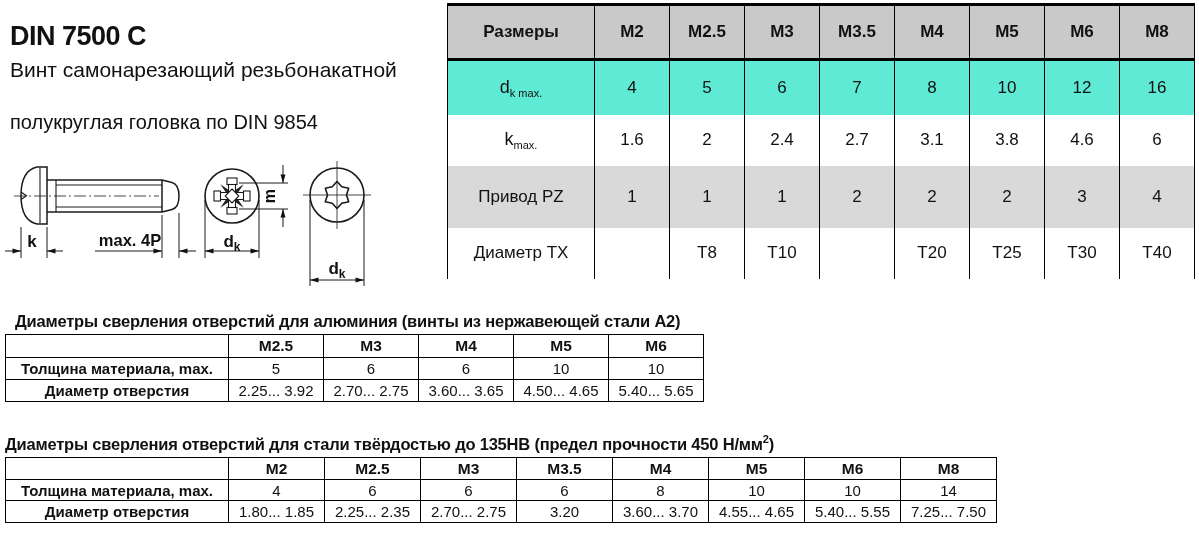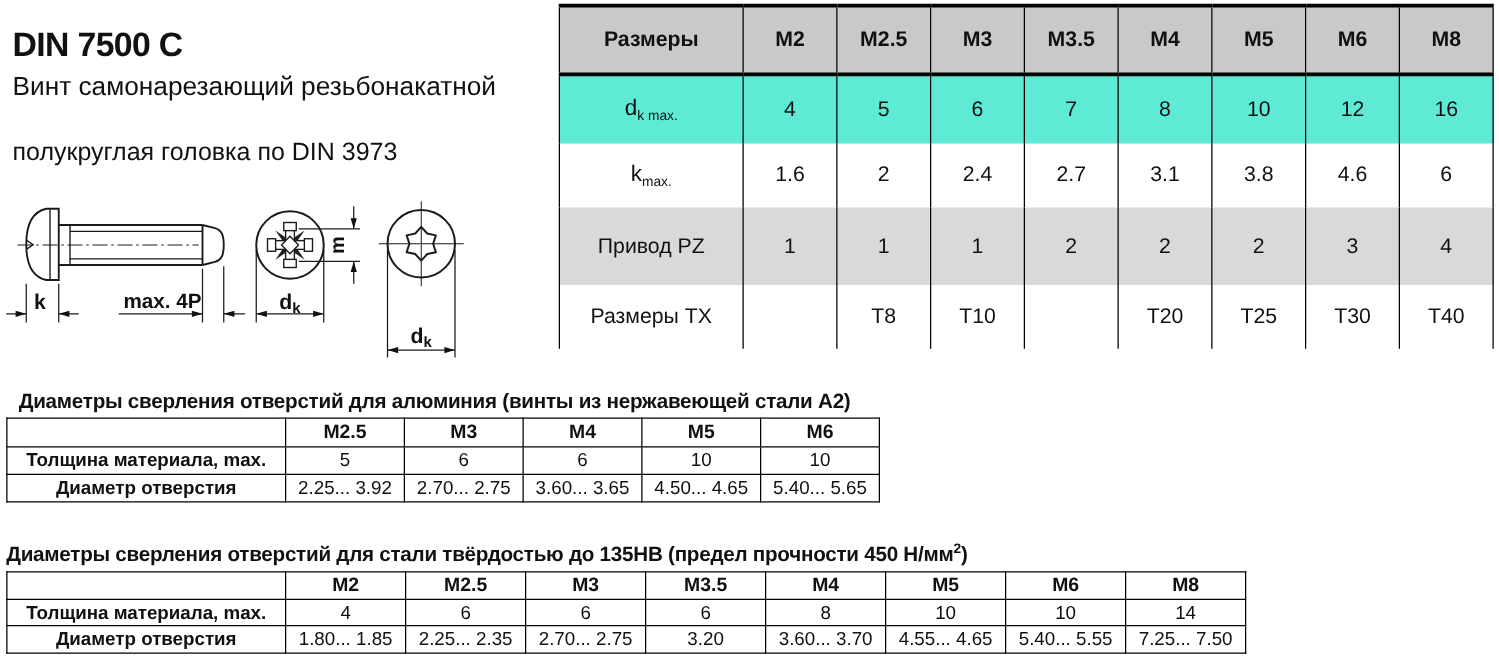--- a/index.html
+++ b/index.html
@@ -35,21 +35,21 @@
   
   .dimtxt{font-family:"Liberation Sans","DejaVu Sans",sans-serif;font-weight:bold;
       font-size:17px;fill:#111;}
   .dimtxt-sm{font-size:12px;}
 </style>
 </head>
 <body>
 
 <div class="abs doc-title">DIN 7500 C</div>
 <div class="abs doc-sub1">Винт самонарезающий резьбонакатной</div>
-<div class="abs doc-sub2">полукруглая головка по DIN 3973</div>
+<div class="abs doc-sub2">полукруглая головка по DIN 9854</div>
 
 <svg class="abs" style="left:2px;top:152px;" width="430" height="160" viewBox="0 0 430 160">
 
   <g stroke="#1a1a1a" fill="none" stroke-width="1.5">
     <path d="M45,15 L35,15 C23.5,17.5 19,29 19,43.5 C19,58 23.5,69.5 35,72 L45,72 Z" fill="#fff"></path>
     <line x1="38" y1="15.8" x2="38" y2="71.2" stroke-width="1.1"></line>
     <line x1="45" y1="28" x2="160" y2="28"></line>
     <line x1="45" y1="60" x2="160" y2="60"></line>
     <line x1="54" y1="28" x2="54" y2="60" stroke-width="1.1"></line>
     <line x1="54" y1="33" x2="160" y2="33" stroke-width="1"></line>
@@ -188,21 +188,21 @@
       <td>1</td>
       <td>1</td>
       <td>1</td>
       <td>2</td>
       <td>2</td>
       <td>2</td>
       <td>3</td>
       <td>4</td>
     </tr>
     <tr class="r-white" style="height:51px;">
-      <td>Размеры TX</td>
+      <td>Диаметр TX</td>
       <td></td>
       <td>T8</td>
       <td>T10</td>
       <td></td>
       <td>T20</td>
       <td>T25</td>
       <td>T30</td>
       <td>T40</td>
     </tr>
   </tbody>

